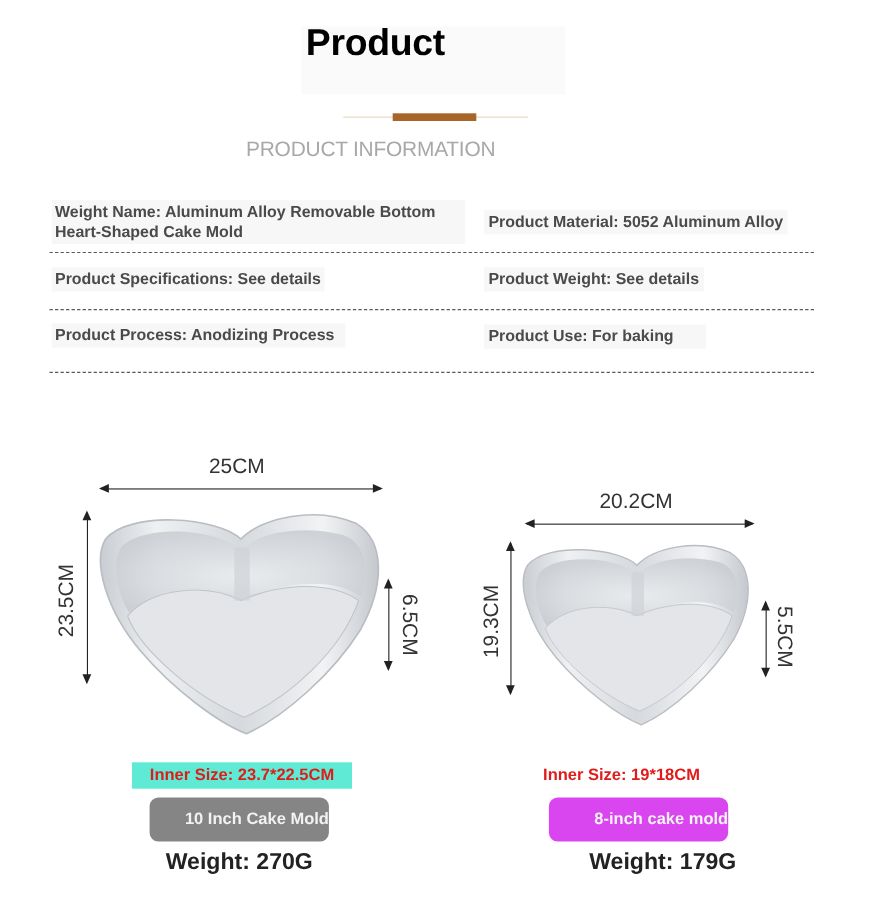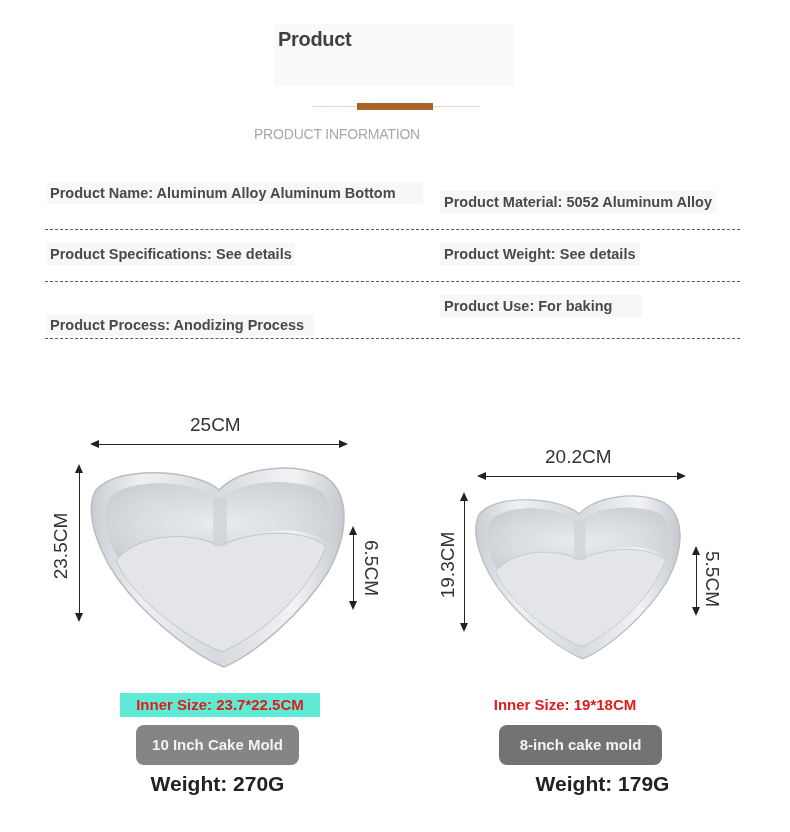--- a/index.html
+++ b/index.html
@@ -1,62 +1,63 @@
 <!DOCTYPE html>
 <html><head>
 <meta charset="utf-8">
 <style>
   html, body { margin:0; padding:0; background:#ffffff; }
   body { width:790px; height:832px; position:relative; overflow:hidden; font-family:"Liberation Sans", sans-serif; }
   .abs { position:absolute; }
-  .title { left:278px; top:24px; font-size:20px; font-weight:bold; color:#404040; line-height:30px; letter-spacing:-0.3px; }
+  .title { left:278px; top:24px; font-size:34px; font-weight:bold; color:#000000; line-height:30px; letter-spacing:-0.3px; }
   .title-bg { left:274px; top:24px; width:240px; height:62px; background:#fafafa; }
   .rule-thin { left:312px; top:106px; width:168px; height:1px; background:#e8d6c0; }
   .rule-thick { left:357px; top:103px; width:76px; height:7px; background:#a8652a; }
-  .subtitle { left:0; width:674px; text-align:center; top:126px; font-size:14px; color:#a8a8a8; letter-spacing:-0.2px; }
+  .subtitle { left:0; width:674px; text-align:center; top:126px; font-size:19px; color:#a8a8a8; letter-spacing:-0.2px; }
   .info { font-size:14.5px; font-weight:bold; color:#4a4a4a; line-height:18px; }
   .info-bg { background:#f7f7f7; }
   .dash { left:45px; width:695px; height:0; border-top:1.2px dashed #5a5a5a; }
   .dim-h { height:0; border-top:1.5px solid #222; }
   .arrow-l, .arrow-r, .arrow-u, .arrow-d { position:absolute; width:0; height:0; }
   .arrow-l { left:-2px; top:-5px; border-top:4px solid transparent; border-bottom:4px solid transparent; border-right:9px solid #222; }
   .arrow-r { right:-2px; top:-5px; border-top:4px solid transparent; border-bottom:4px solid transparent; border-left:9px solid #222; }
   .dim-v { width:0; border-left:1.5px solid #222; }
   .arrow-u { top:-2px; left:-5px; border-left:4px solid transparent; border-right:4px solid transparent; border-bottom:9px solid #222; }
   .arrow-d { bottom:-2px; left:-5px; border-left:4px solid transparent; border-right:4px solid transparent; border-top:9px solid #222; }
   .dim-label { font-size:19px; color:#333; white-space:nowrap; }
   .rot-ccw { transform:rotate(-90deg); transform-origin:center center; }
   .rot-cw { transform:rotate(90deg); transform-origin:center center; }
   .inner { font-size:15px; font-weight:bold; text-align:center; }
   .inner-bg { background:#5eead4; }
-  .btn { background:#858585; color:#f2f2f2; border-radius:8px; font-size:15px; font-weight:bold; text-align:center; line-height:40px; height:40px; }
+  .btn { background:#858585; color:#f2f2f2; border-radius:8px; font-size:15px; font-weight:bold; text-align:right; line-height:40px; height:40px; }
   .weight { font-size:21px; font-weight:bold; color:#222; text-align:center; }
 </style>
 </head>
 <body>
 
 <div class="abs title-bg"></div>
 <div class="abs title">
   <div>Product</div>
 </div>
 <div class="abs rule-thin"></div>
 <div class="abs rule-thick" style="background: rgb(168, 101, 42);"></div>
 <div class="abs subtitle">PRODUCT INFORMATION</div>
 
 <div class="abs info info-bg" style="left:47px; top:182px; width:370px; padding:2px 3px;">
-  <div>Product Name: Aluminum Alloy Aluminum Bottom</div>
+  <div>Weight Name: Aluminum Alloy Removable Bottom</div>
+  <div>Heart-Shaped Cake Mold</div>
 </div>
 <div class="abs info info-bg" style="left:440px; top:191px; padding:2px 4px;">Product Material: 5052 Aluminum Alloy</div>
 <div class="abs dash" style="top:229px;"></div>
 
 <div class="abs info info-bg" style="left:47px; top:243px; padding:2px 3px;text-align:right;">Product Specifications: See details</div>
 <div class="abs info info-bg" style="left:440px; top:243px; padding:2px 4px;">Product Weight: See details</div>
 <div class="abs dash" style="top:281px;"></div>
 
-<div class="abs info info-bg" style="left:47px; top:294px; padding:2px 10px 2px 3px;margin-top:20px;">Product Process: Anodizing Process</div>
+<div class="abs info info-bg" style="left:47px; top:294px; padding:2px 10px 2px 3px;">Product Process: Anodizing Process</div>
 <div class="abs info info-bg" style="left:440px; top:295px; padding:2px 30px 2px 4px;">Product Use: For baking</div>
 <div class="abs dash" style="top:338px;"></div>
 
 <div class="abs dim-label" style="left:190px; top:414px;">25CM</div>
 <div class="abs dim-h" style="left:92px; top:444px; width:254px;">
   <span class="arrow-l"></span>
   <span class="arrow-r"></span>
 </div>
 <div class="abs dim-v" style="left:79px; top:466px; height:154px;">
   <span class="arrow-u"></span>
@@ -123,14 +124,14 @@
       <stop offset="1" stop-color="#c8ccd1"></stop>
     </radialGradient>
   </defs>
   <path d="M131 28 C 110 8, 30 2, 8 28 C -4 48, 8 92, 40 130 C 70 165, 110 195, 136 205 C 170 190, 215 150, 240 110 C 262 70, 262 30, 236 14 C 200 -2, 150 8, 131 28 Z" fill="url(#g2)" stroke="#b9bdc2" stroke-width="1.5"></path>
   <path d="M131 38 C 110 18, 40 14, 22 36 C 12 52, 20 80, 30 96 C 60 70, 100 68, 131 82 C 162 70, 210 60, 240 80 C 250 50, 240 28, 222 24 C 190 16, 150 20, 131 38 Z" fill="url(#g2b)" opacity="0.85"></path>
   <path d="M131 84 C 100 68, 50 72, 28 98 C 40 130, 90 172, 134 190 C 175 172, 222 130, 238 84 C 210 64, 162 70, 131 84 Z" fill="#e3e5e8" stroke="#c0c4c9" stroke-width="1"></path>
   <rect x="125" y="36" width="14" height="48" fill="#cfd2d6" opacity="0.7"></rect>
 </svg>
 
 <div class="abs inner" style="left: 480px; top: 693px; width: 170px; height: 24px; line-height: 24px; color: rgb(224, 27, 27);">Inner Size: 19*18CM</div>
-<div class="abs btn" style="left: 499px; top: 725px; width: 163px; background: #737373;">8-inch cake mold</div>
+<div class="abs btn" style="left: 499px; top: 725px; width: 163px; background: #d946ef;">8-inch cake mold</div>
 <div class="abs weight" style="left:521px; top:772px; width:163px;">Weight: 179G</div>
 
 </body></html>

